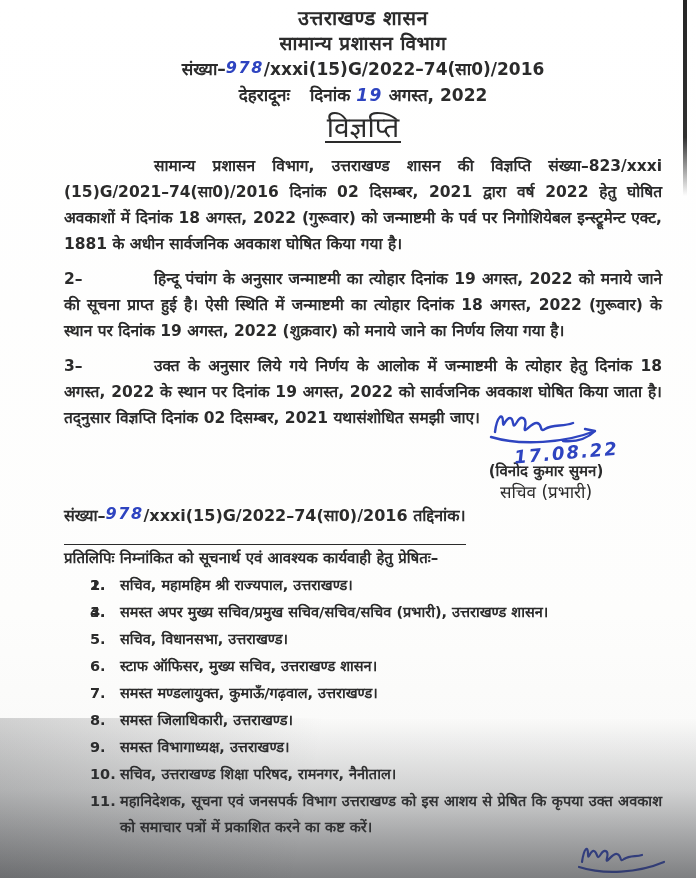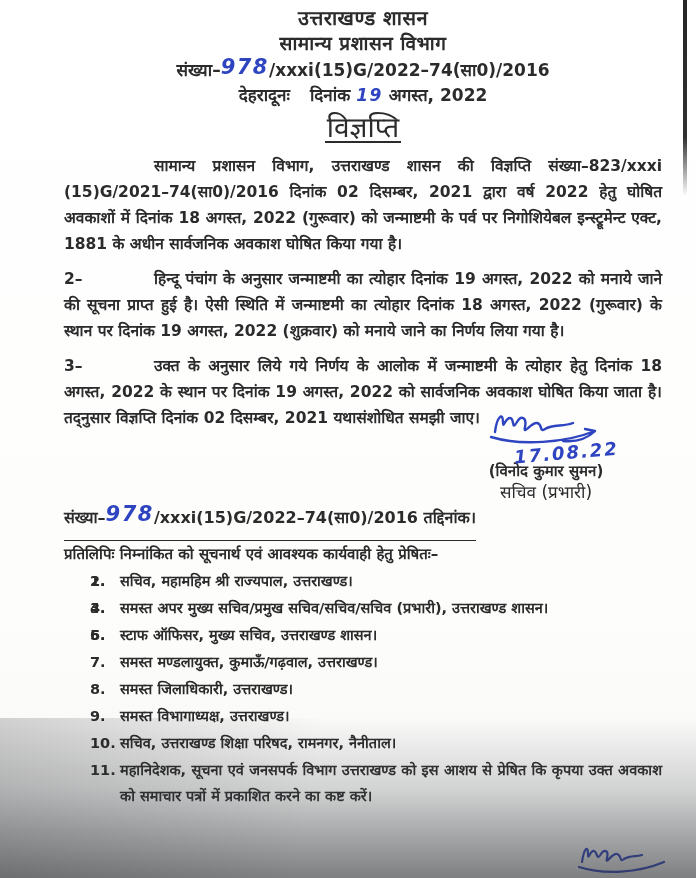--- a/index.html
+++ b/index.html
@@ -28,21 +28,21 @@
   .center{text-align:center;}
   .hdr-org{font-size:20px;font-weight:700;line-height:25px;letter-spacing:0.5px;}
   .hdr-dept{font-size:19px;font-weight:700;line-height:25px;letter-spacing:0.5px;text-align:center;}
   .hdr-num{font-size:17px;font-weight:700;line-height:26px;}
   .hdr-place{font-size:17px;font-weight:700;line-height:24px;}
   .hdr-place .gap{display:inline-block;width:14px;}
   .hand{
     color:#2e44c0;font-style:italic;font-weight:600;
     letter-spacing:1.5px;
   }
-  .hand-num{font-size:21px;position:relative;top:-2px;}
+  .hand-num{font-size:16px;position:relative;top:-2px;}
   .doc-title{
     display:inline-block;font-size:28px;font-weight:400;
     border-bottom:2px solid #2b2b2b;padding:0 2px 1px 2px;line-height:24px;
   }
   .title-wrap{margin:9px 0 10px 0;}
   .paras{margin-top:2px;}
   .para{
     font-size:15.5px;font-weight:600;line-height:26px;text-align:justify;
     margin:0 0 9px 0;
   }
@@ -52,21 +52,21 @@
   }
   .sig-svg{display:block;margin:0 auto -4px auto;}
   .sig-date{
     font-size:18px;letter-spacing:2px;transform:rotate(-5deg);
     display:inline-block;margin:-6px 0 0 40px;
   }
   .sig-name{font-size:15px;font-weight:700;line-height:21px;margin-top:-2px;}
   .sig-desig{font-size:17px;font-weight:400;line-height:20px;}
   .copy-num{
     display:inline-block;font-size:16px;font-weight:700;line-height:24px;
-    border-bottom:1.6px solid #2b2b2b;margin-top:2px;padding-bottom:10px;
+    border-bottom:1.6px solid #2b2b2b;margin-top:2px;padding-bottom:16px;
   }
   .copy-intro{font-size:15px;font-weight:600;line-height:24px;margin-top:1px;}
   .copy-list{list-style:none;margin:2px 0 0 0;padding:0 0 0 26px;}
   .copy-list li{
     position:relative;font-size:14.5px;font-weight:600;line-height:26px;
     padding-left:30px;text-align:justify;margin-bottom:1px;
   }
   .li-num{position:absolute;left:0;top:0;width:28px;font-weight:600;}
   .sig2{position:absolute;right:28px;bottom:2px;}
 </style>
@@ -125,21 +125,21 @@
   <ol class="copy-list">
 
       <li><span class="li-num">1.</span></li>
 
       <li><span class="li-num">2.</span><span>सचिव, महामहिम श्री राज्यपाल, उत्तराखण्ड।</span></li>
 
       <li><span class="li-num">3.</span></li>
 
       <li><span class="li-num">4.</span><span>समस्त अपर मुख्य सचिव/प्रमुख सचिव/सचिव/सचिव (प्रभारी), उत्तराखण्ड शासन।</span></li>
 
-      <li><span class="li-num">5.</span></li>
+      <li><span class="li-num">5.</span><span>सचिव, विधानसभा, उत्तराखण्ड।</span></li>
 
       <li><span class="li-num">6.</span><span>स्टाफ ऑफिसर, मुख्य सचिव, उत्तराखण्ड शासन।</span></li>
 
       <li><span class="li-num">7.</span><span>समस्त मण्डलायुक्त, कुमाऊँ/गढ़वाल, उत्तराखण्ड।</span></li>
 
       <li><span class="li-num">8.</span><span>समस्त जिलाधिकारी, उत्तराखण्ड।</span></li>
 
       <li><span class="li-num">9.</span><span>समस्त विभागाध्यक्ष, उत्तराखण्ड।</span></li>
 
       <li><span class="li-num">10.</span><span>सचिव, उत्तराखण्ड शिक्षा परिषद, रामनगर, नैनीताल।</span></li>

